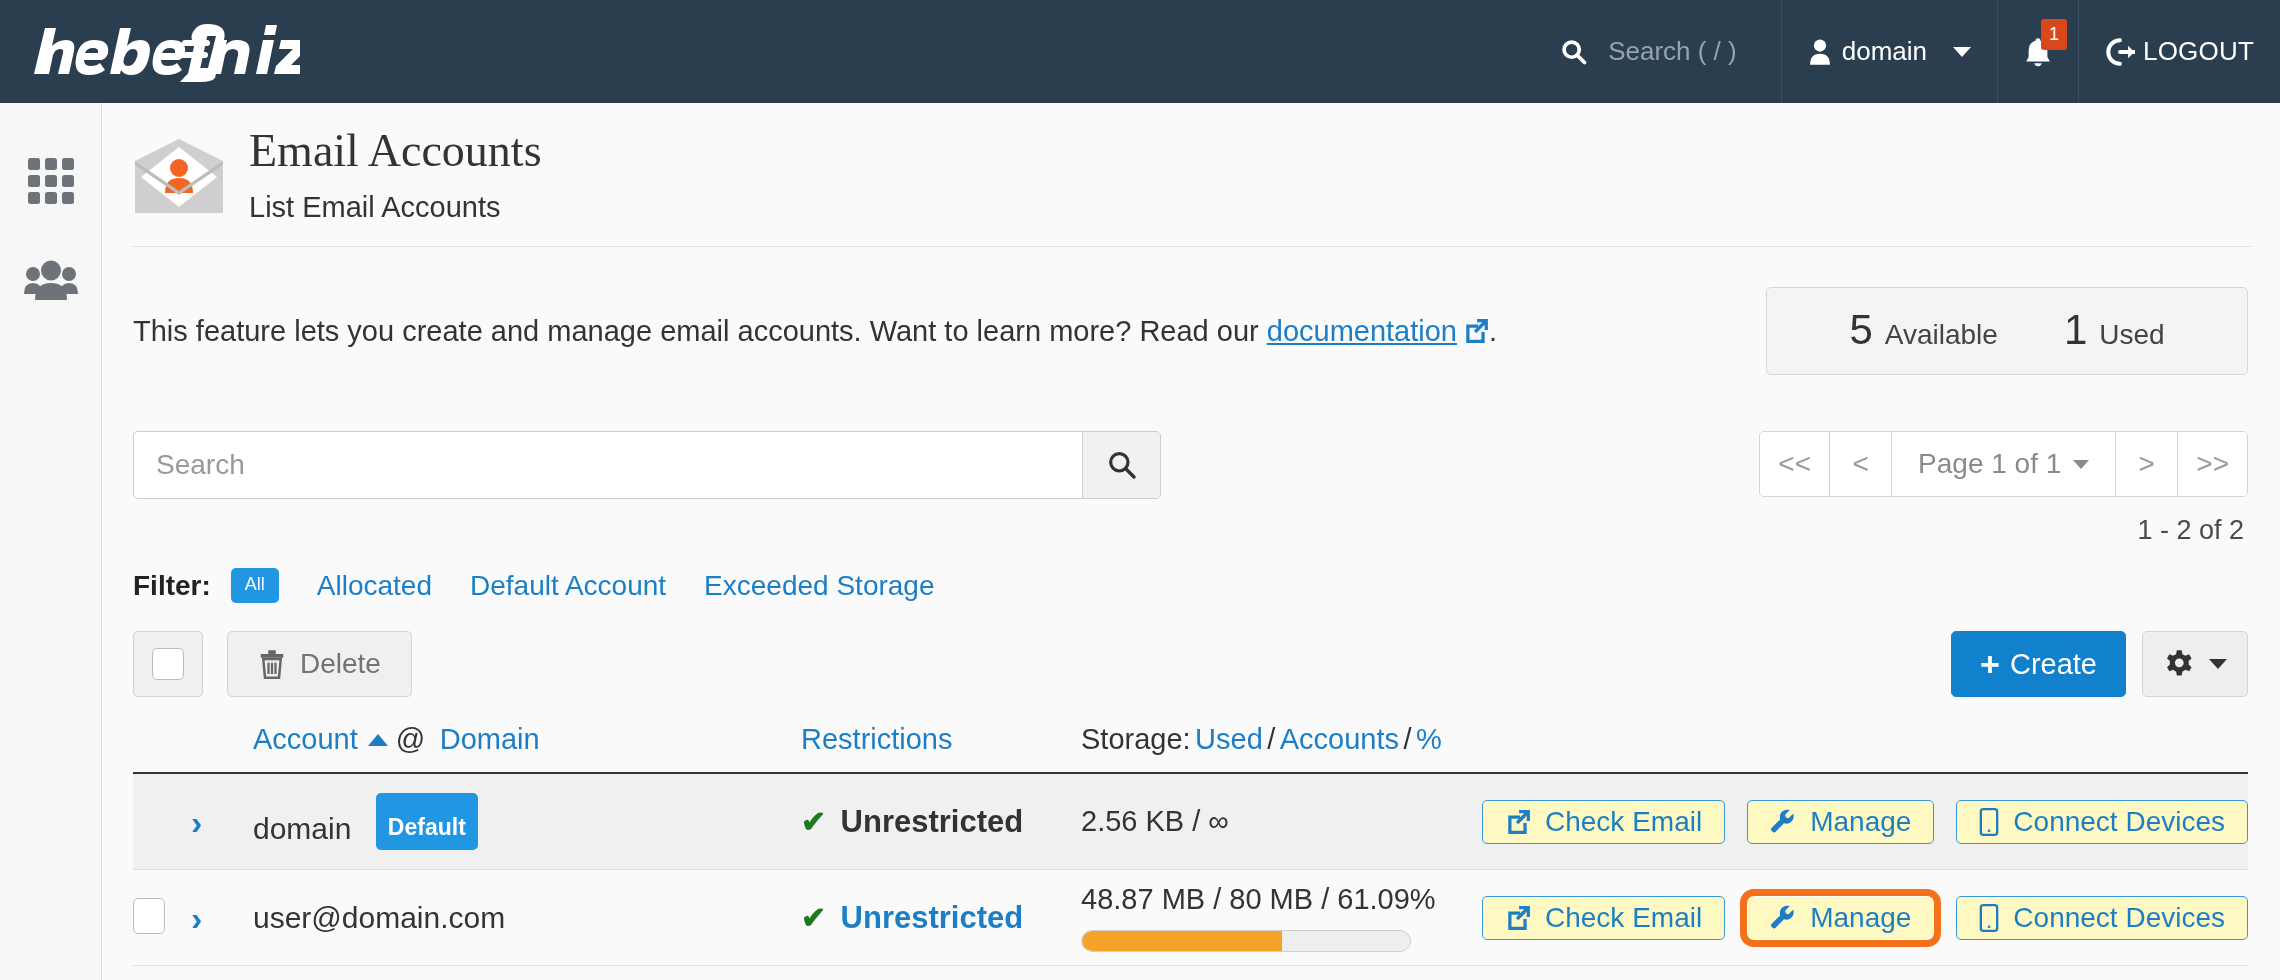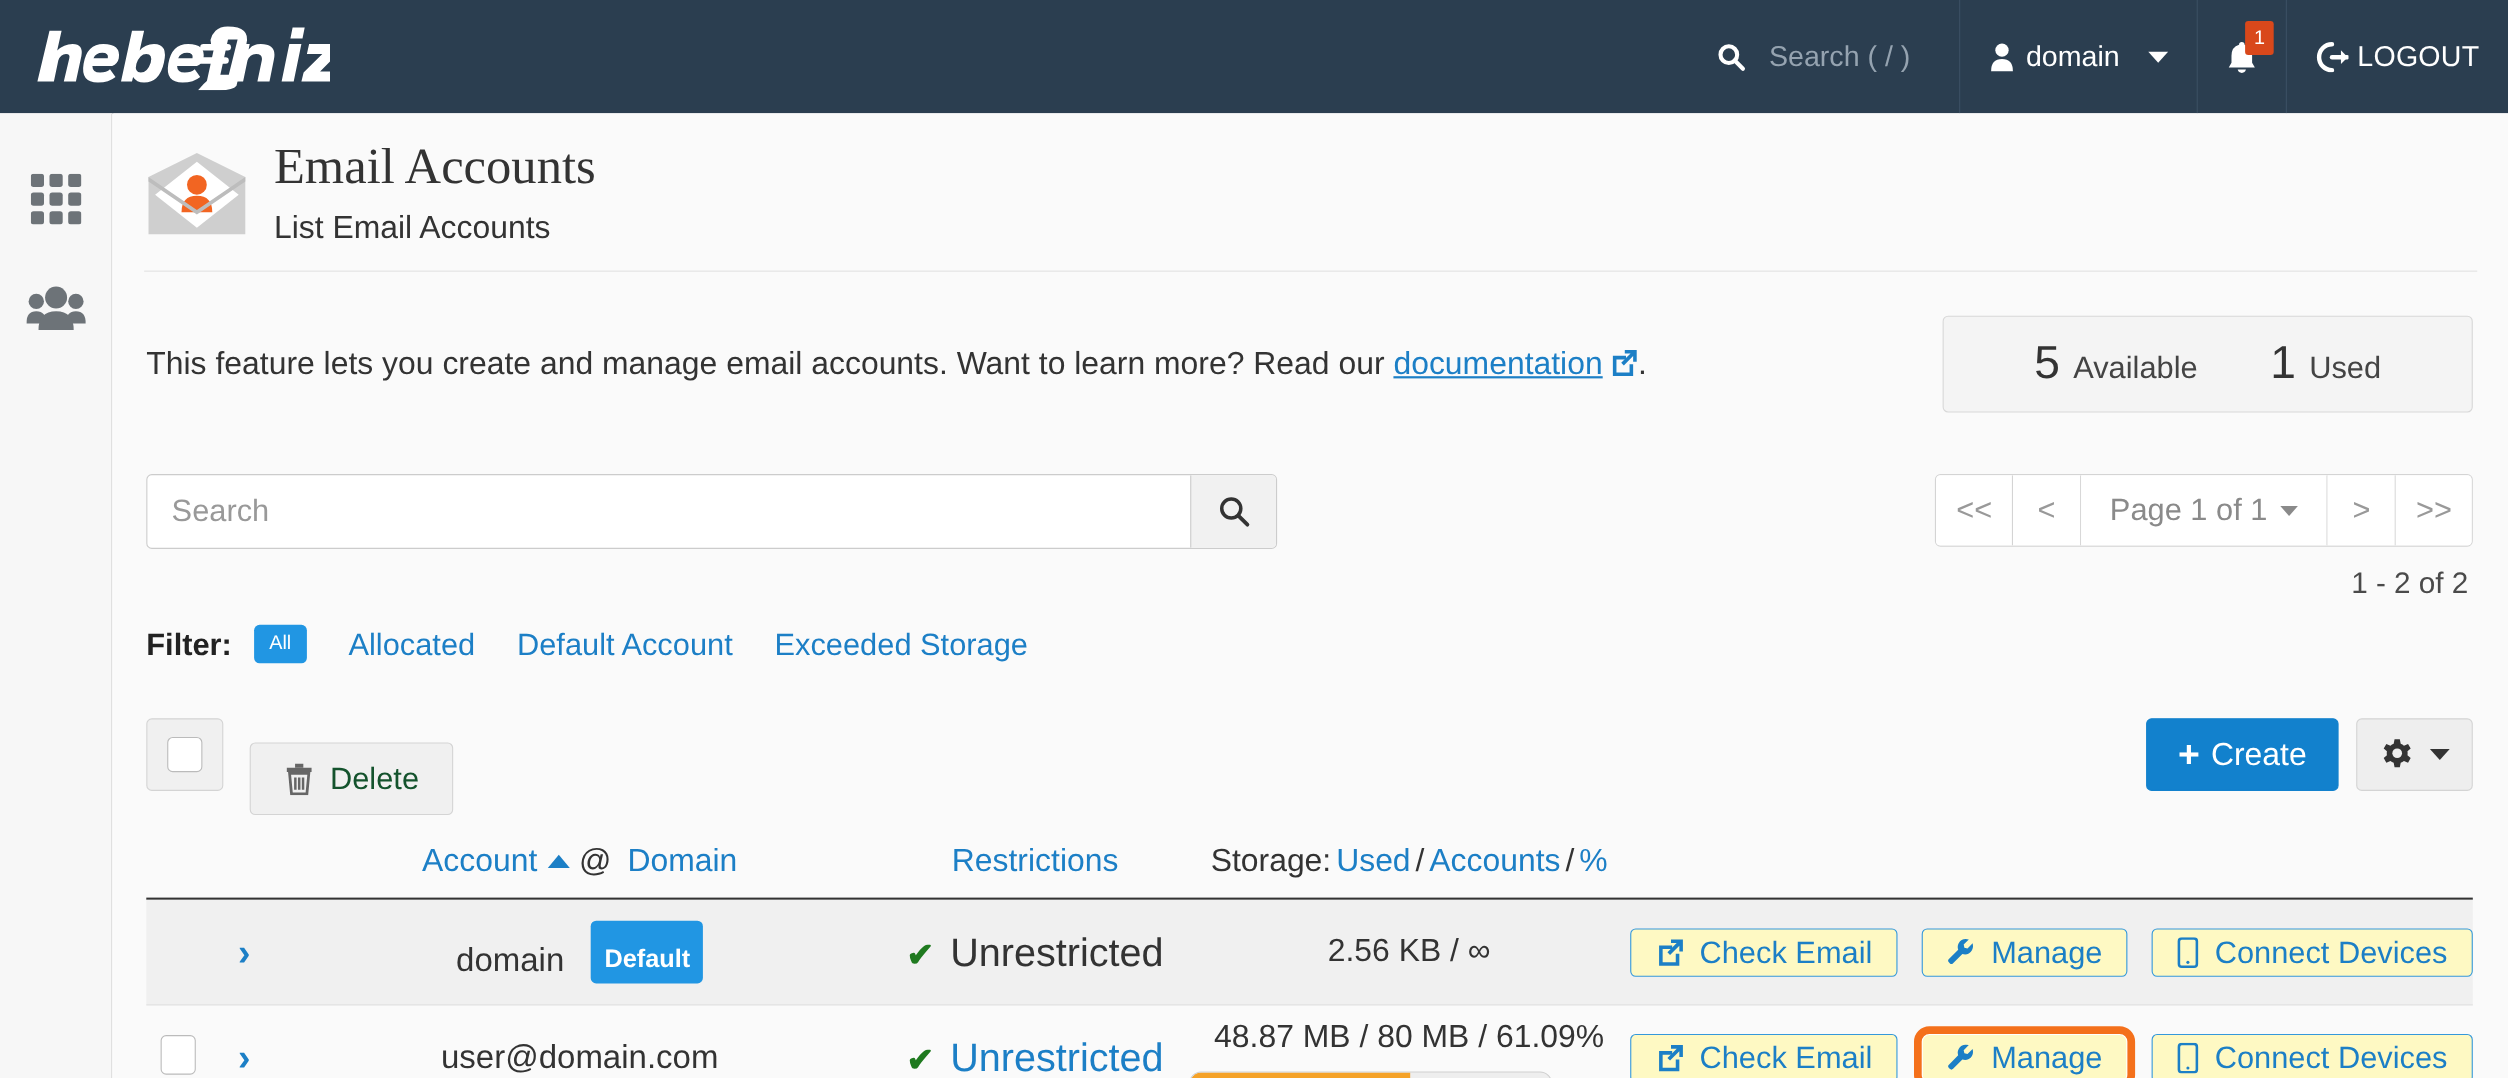--- a/index.html
+++ b/index.html
@@ -239,26 +239,25 @@
     border-radius: 5px;
     background: #ffffff;
   }
   .btn-delete {
     margin-left: 24px;
     height: 66px;
     padding: 0 30px;
     border: 1px solid #d4d4d4;
     border-radius: 5px;
     background: #f0f0f0;
-    color: #14532d;
+    color: #737373;
     font-size: 28px;
     display: flex; align-items: center;
     cursor: pointer;
     font-family: "Liberation Sans", sans-serif;
-    margin-top: 44px;
   }
   .btn-delete svg { margin-right: 14px; }
   .btn-create {
     margin-left: auto;
     height: 66px;
     padding: 0 28px;
     background: #1281cd;
     border: 1px solid #1281cd;
     border-radius: 5px;
     color: #ffffff;
@@ -280,21 +279,21 @@
   }
   .gear-caret {
     display: inline-block; width: 0; height: 0;
     border-left: 9px solid transparent;
     border-right: 9px solid transparent;
     border-top: 10px solid #333333;
     margin-left: 14px;
   }
 
   
-  .tbl { margin: 26px 32px 16px 30px; text-align: center; }
+  .tbl { margin: 26px 32px 16px 30px; }
   .tbl-head {
     display: flex; align-items: center;
     border-bottom: 2px solid #333333;
     padding-bottom: 16px;
   }
   .th { font-size: 29px; color: #1c7fc6; cursor: pointer; }
   .th-static { color: #333333; cursor: default; }
   .col-chk  { width: 58px; flex: 0 0 58px; }
   .col-exp  { width: 62px; flex: 0 0 62px; }
   .col-acct { width: 548px; flex: 0 0 548px; }
@@ -337,21 +336,21 @@
   .badge-default {
     display: inline-block;
     background: #2196e3; color: #ffffff;
     font-size: 23px; font-weight: bold;
     padding: 21px 12px 9px 12px;
     border-radius: 5px;
     margin-left: 20px;
     vertical-align: 4px;
   }
   .check-mark { color: #1f7a1f; font-size: 30px; font-weight: bold; margin-right: 10px; }
-  .rest-text { font-size: 36px; color: #333333; }
+  .rest-text { font-size: 31px; color: #333333; font-weight: bold; }
   .rest-text.link { color: #1c7fc6; cursor: pointer; }
   .stor-text { font-size: 29px; color: #333333; }
   .pbar {
     margin-top: 14px;
     width: 330px; height: 22px;
     background: #eeeeee;
     border: 1px solid #cfcfcf;
     border-radius: 11px;
     overflow: hidden;
   }

